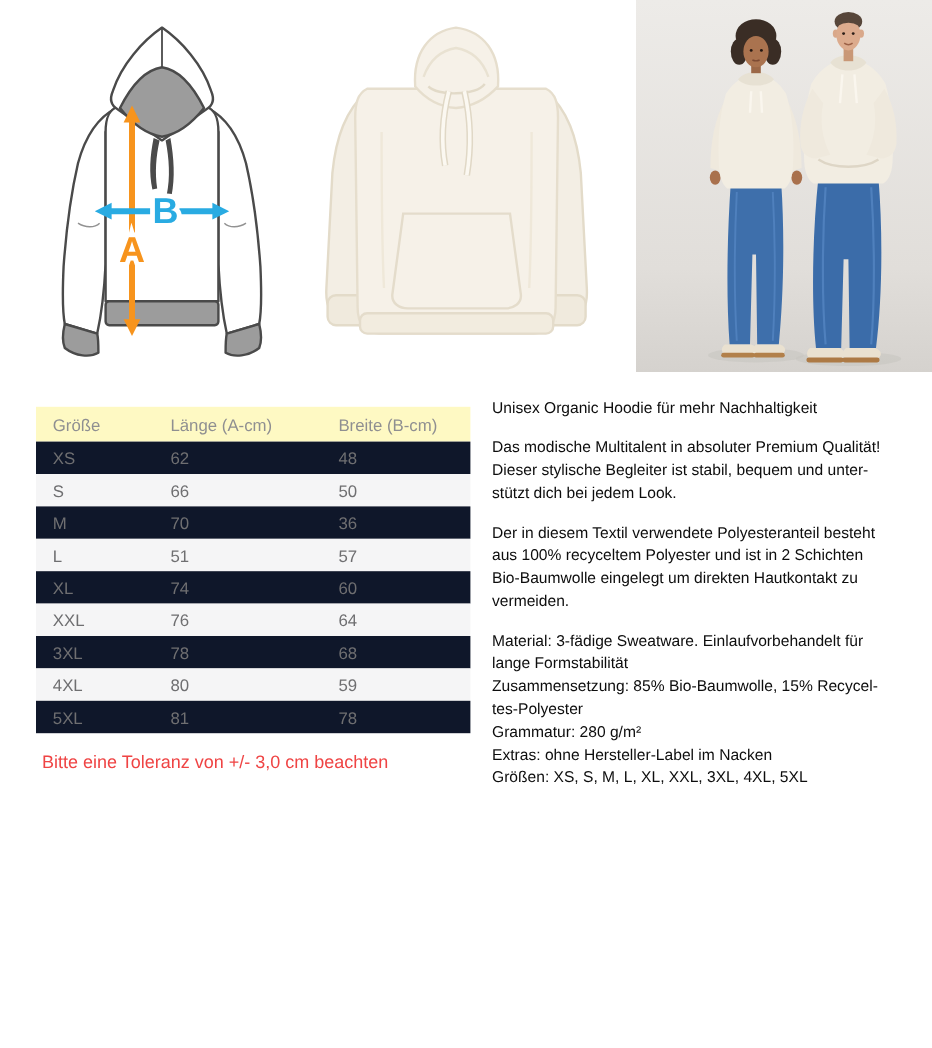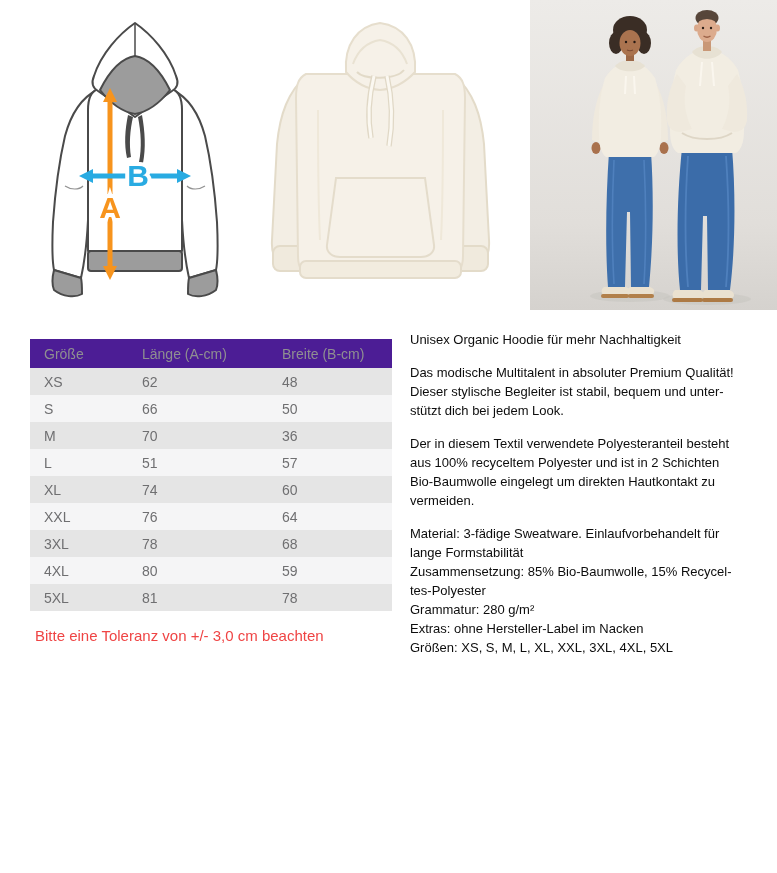--- a/index.html
+++ b/index.html
@@ -8,23 +8,23 @@
   .abs{position:absolute;}
 
   
   .diagram-figure{left:35px;top:18px;width:200px;height:285px;}
   .product-figure{left:258px;top:10px;width:245px;height:292px;}
   .models-figure{left:530px;top:0px;width:247px;height:310px;}
 
   
   .size-table{left:30px;top:339px;width:362px;font-size:14px;}
   .trow{display:grid;grid-template-columns:112px 140px 110px;align-items:center;height:27px;}
-  .trow.head{height:29px;background:#4c1d95;color:#8f8f91;}
+  .trow.head{height:29px;background:#fef9c3;color:#8f8f91;}
   .trow .c1{padding-left:14px;}
-  .trow.odd{background:#e5e5e5;}
+  .trow.odd{background:#0f172a;}
   .trow.even{background:#f5f5f6;}
   .trow:not(.head){color:#6f6f71;}
 
   .tolerance{left:35px;top:627px;font-size:15px;color:#ef4444;}
 
   
   .description{left:410px;top:330px;width:340px;font-size:13px;line-height:19px;color:#0d0d0d;}
   .description p{margin:0 0 14px 0;white-space:pre-line;}
   .description p:last-child{margin-bottom:0;}
 </style>

